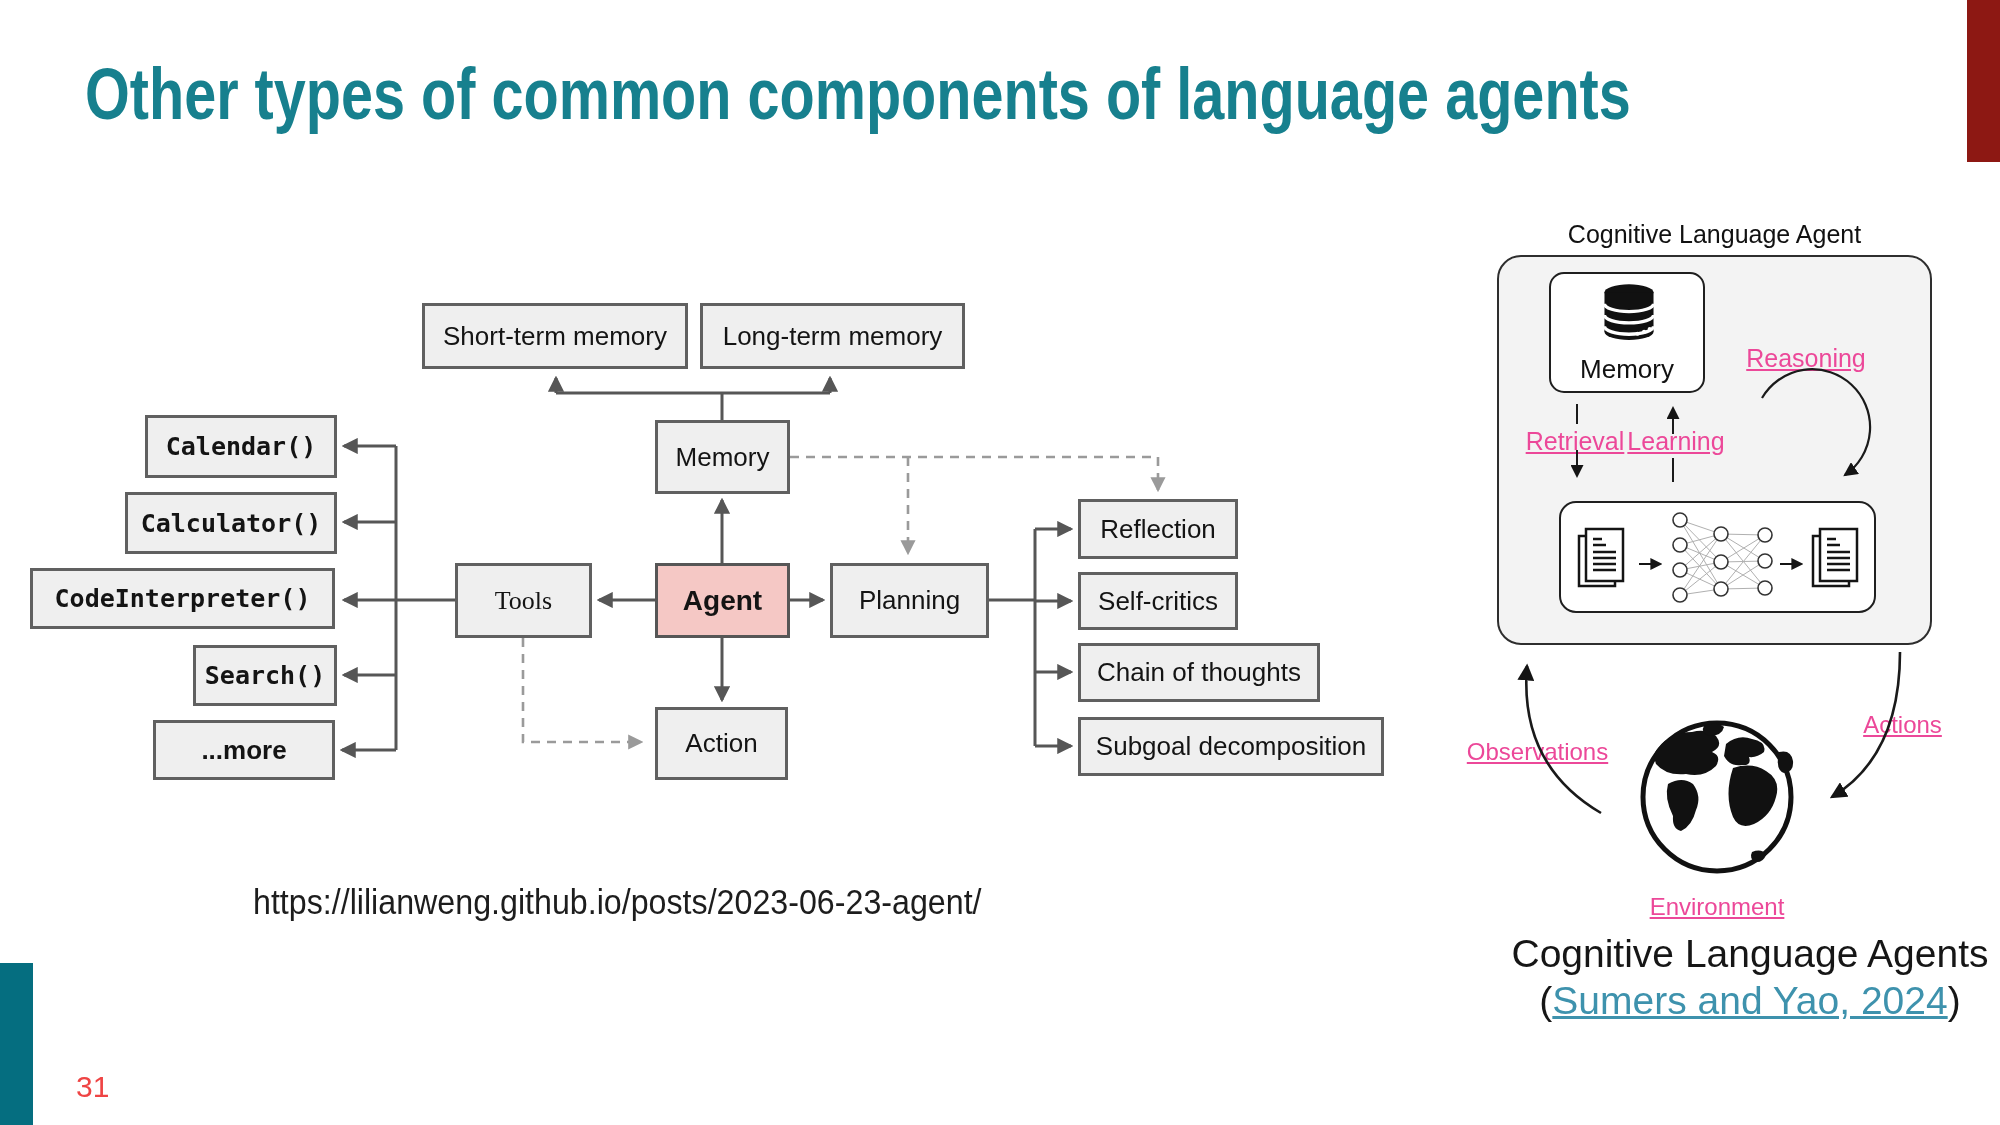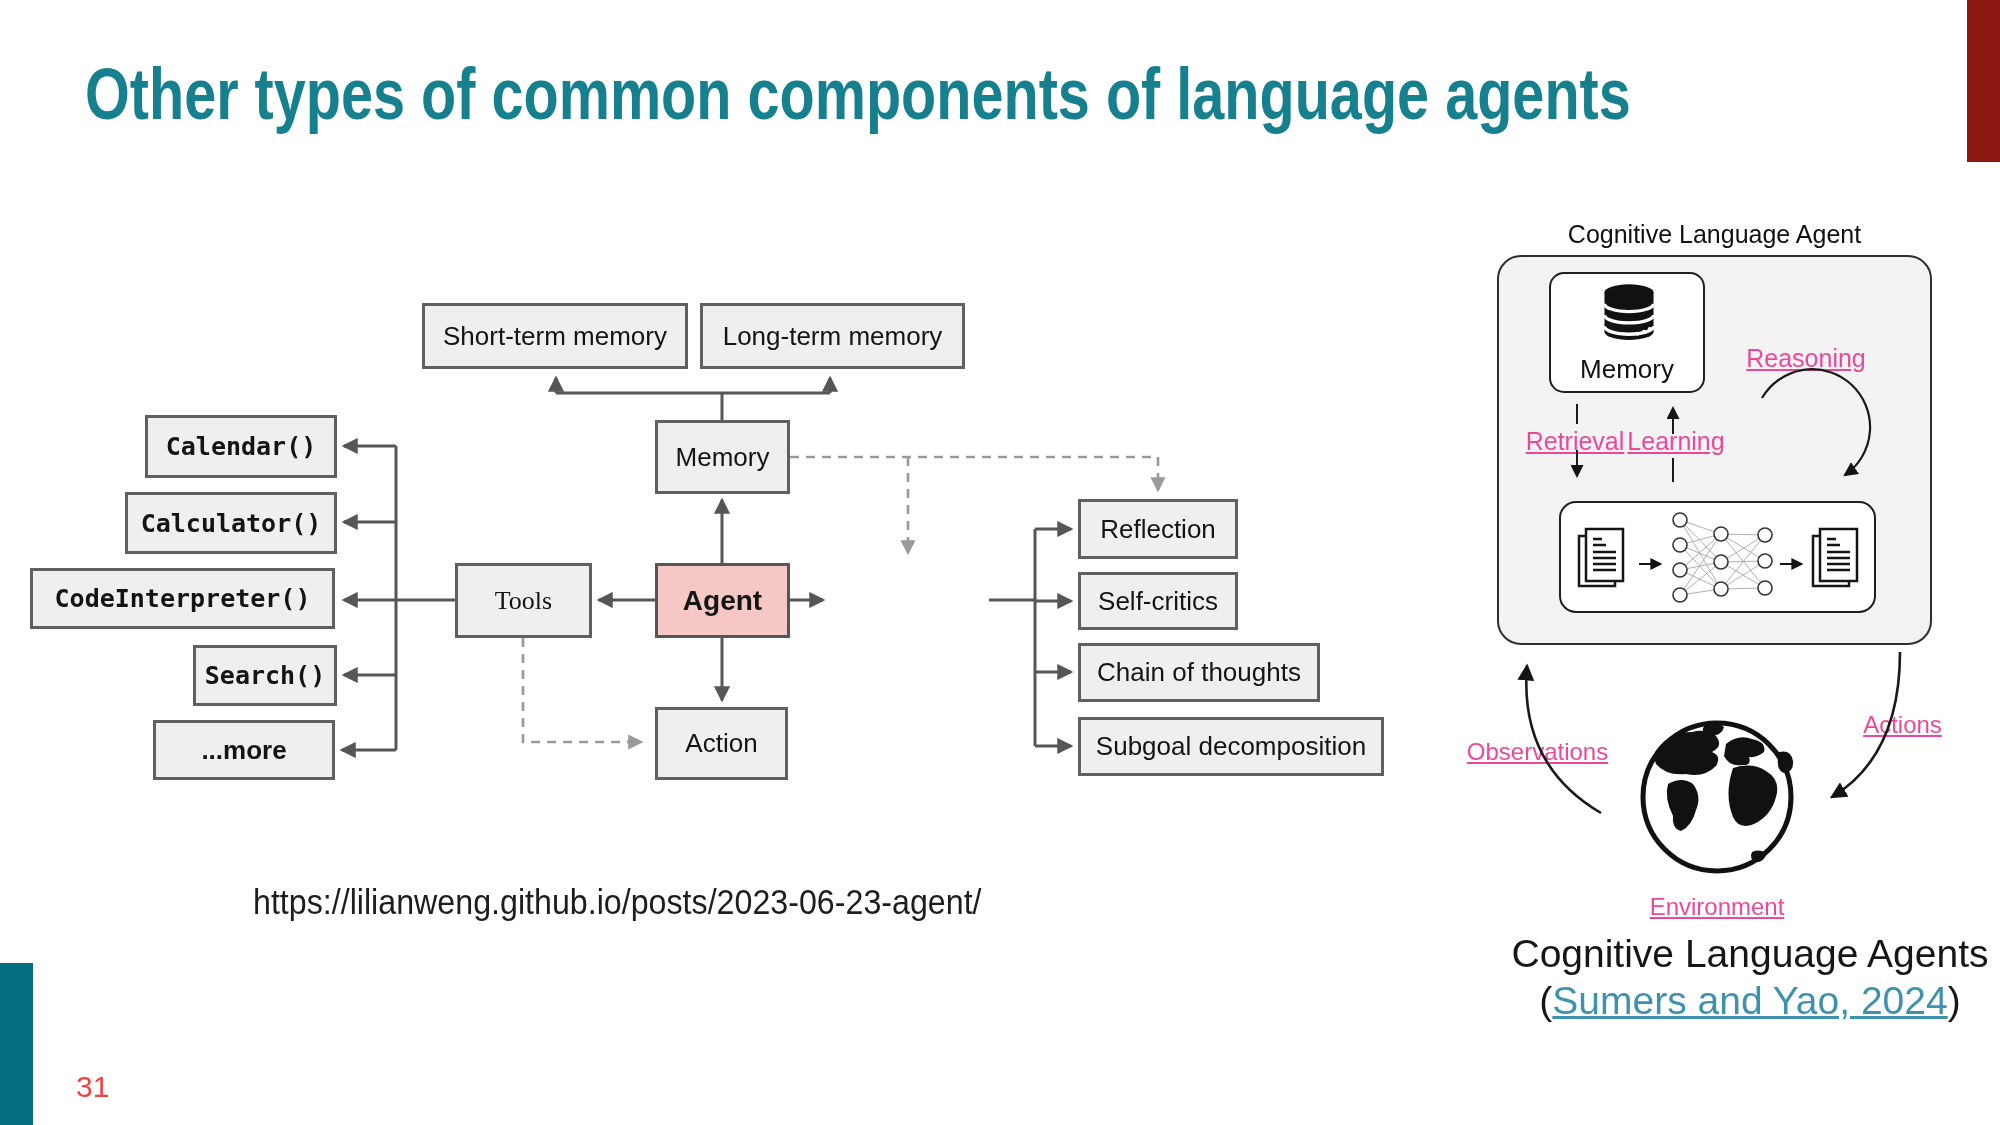--- a/index.html
+++ b/index.html
@@ -65,20 +65,21 @@
   <div class="dbox" style="left:700px;top:303px;width:265px;height:66px;">Long-term memory</div>
   <div class="dbox" style="left:422px;top:303px;width:266px;height:66px;">Short-term memory</div>
   <div class="dbox" style="left:655px;top:420px;width:135px;height:74px;">Memory</div>
   <div class="dbox mono" style="left:145px;top:415px;width:192px;height:63px;">Calendar()</div>
   <div class="dbox mono" style="left:125px;top:492px;width:212px;height:62px;">Calculator()</div>
   <div class="dbox mono" style="left:30px;top:568px;width:305px;height:61px;">CodeInterpreter()</div>
   <div class="dbox mono" style="left:193px;top:645px;width:144px;height:61px;">Search()</div>
   <div class="dbox" style="left:153px;top:720px;width:182px;height:60px;font-weight:bold;">...more</div>
   <div class="dbox" style="left:455px;top:563px;width:137px;height:75px;font-family:Liberation Serif, serif;">Tools</div>
   <div class="dbox agent" style="left:655px;top:563px;width:135px;height:75px;">Agent</div>
+  <div class="dbox" style="left:830px;top:563px;width:159px;height:75px;">Planning</div>
   <div class="dbox" style="left:655px;top:707px;width:133px;height:73px;">Action</div>
   <div class="dbox" style="left:1078px;top:499px;width:160px;height:60px;">Reflection</div>
   <div class="dbox" style="left:1078px;top:572px;width:160px;height:58px;">Self-critics</div>
   <div class="dbox" style="left:1078px;top:643px;width:242px;height:59px;">Chain of thoughts</div>
   <div class="dbox" style="left:1078px;top:717px;width:306px;height:59px;">Subgoal decomposition</div>
 
   <div class="abs cla-title">Cognitive Language Agent</div>
   <div class="cla-outer"></div>
 
   <div class="wbox mem-box">

